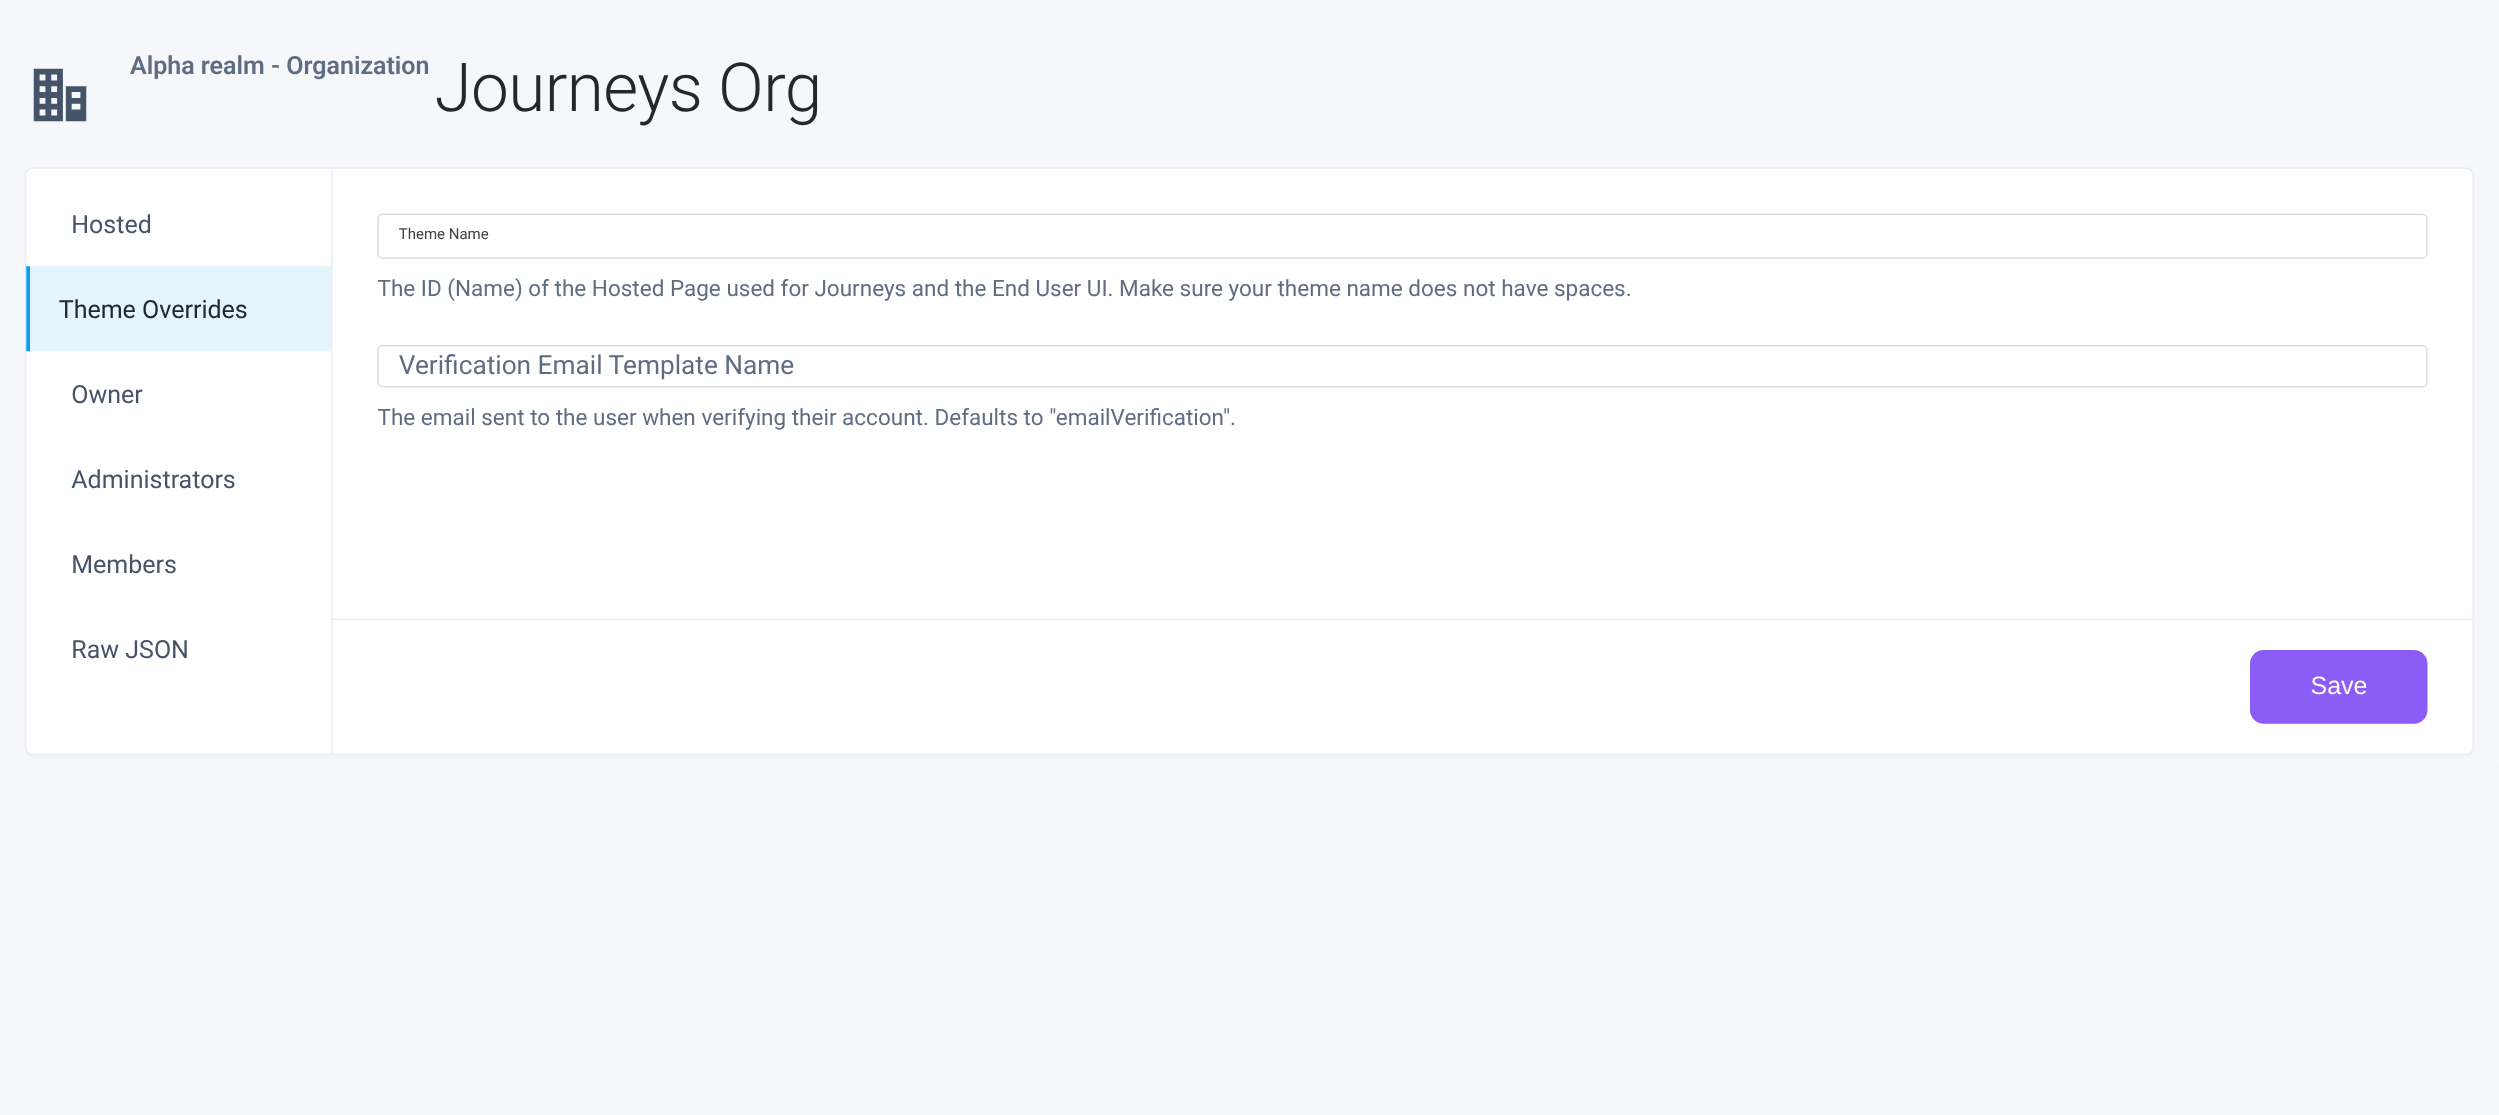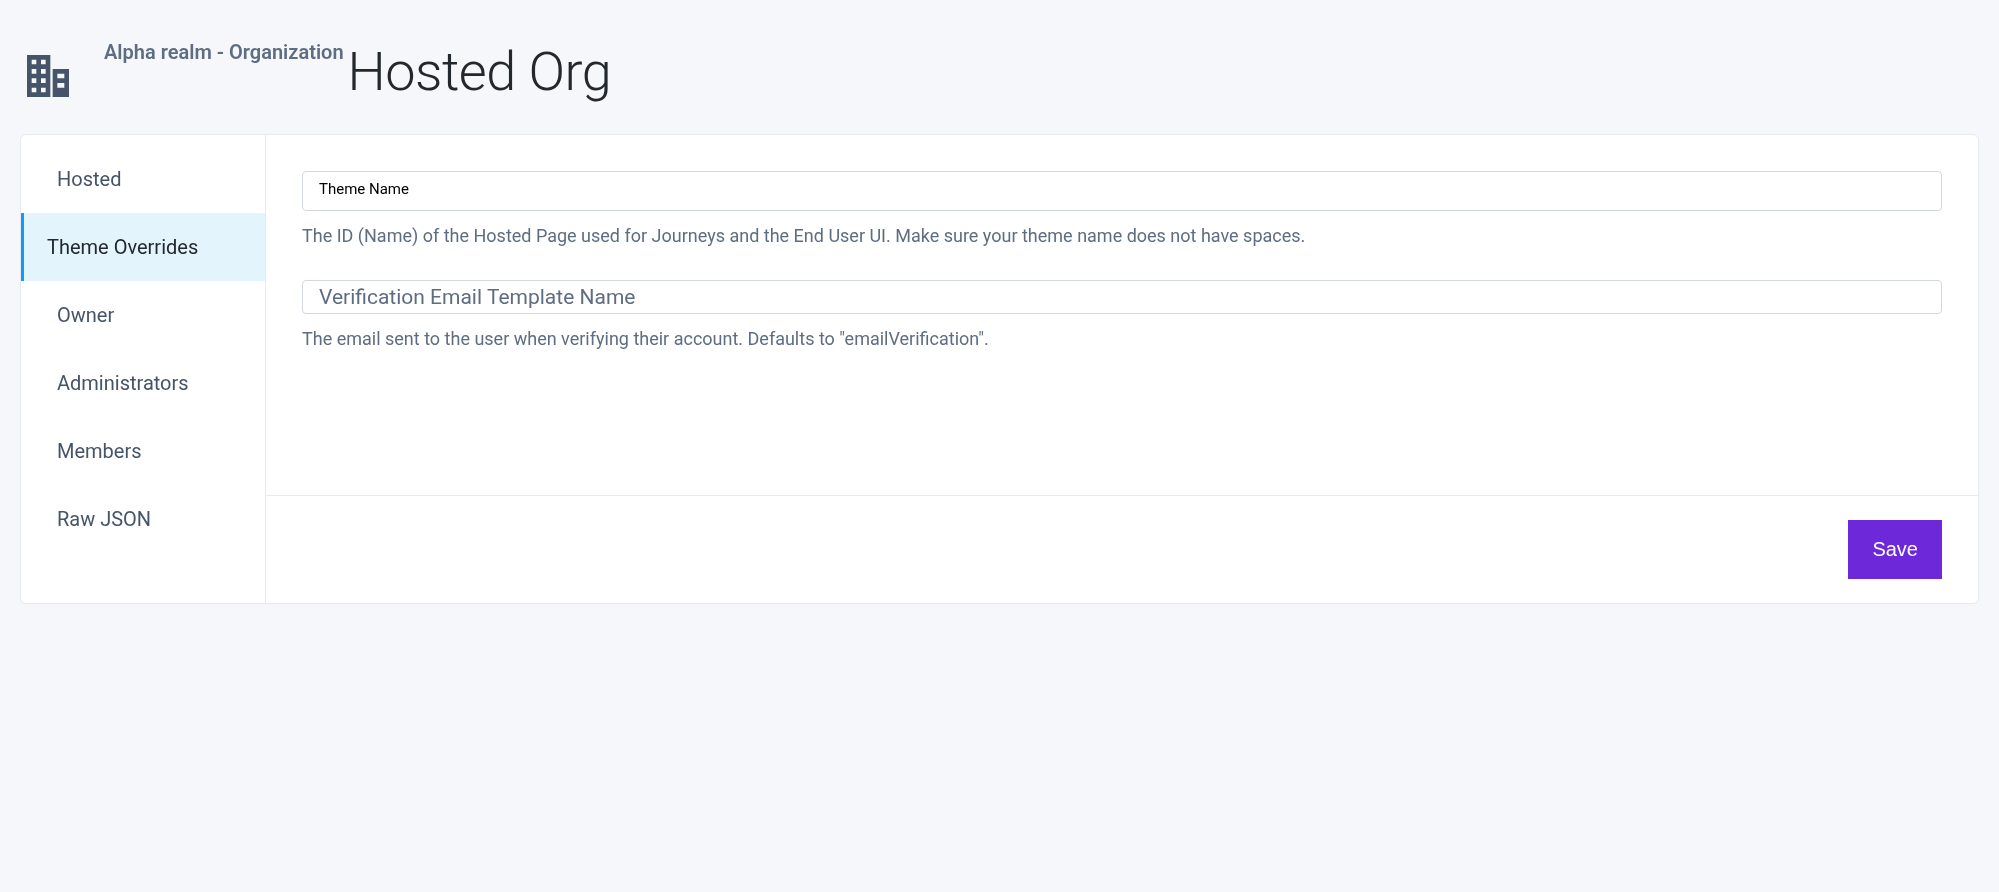--- a/index.html
+++ b/index.html
@@ -85,22 +85,22 @@
       position: relative;
       border: 1px solid #d3d8e0;
       border-radius: 4px;
       padding: 8px 16px 10px 16px;
       background: #fff;
     }
     .input-wrapper.empty {
       padding: 4px 16px;
     }
     .float-label {
-      font-size: 15px;
-      color: #000000;
+      font-size: 12px;
+      color: #404040;
       display: block;
       margin-bottom: 2px;
     }
     .placeholder-label {
       font-size: 21px;
       color: #5e6d82;
     }
     .text-input {
       border: none;
       outline: none;
@@ -115,41 +115,41 @@
       margin-top: 12px;
       line-height: 1.4;
     }
     .content-footer {
       border-top: 1px solid #e7eaf0;
       padding: 24px 36px;
       display: flex;
       justify-content: flex-end;
     }
     .save-button {
-      background-color: #6d28d9;
+      background-color: #8b5cf6;
       color: #ffffff;
       border: none;
-      border-radius: 0;
-      padding: 18px 24px;
+      border-radius: 11px;
+      padding: 18px 48px;
       font-size: 20px;
       cursor: pointer;
     }
   </style>
 </head>
 <body>
 
 <div class="header-section">
   <div class="org-icon">
     <svg viewBox="0 0 24 24" fill="#455469" width="56" height="56">
       <path d="M3 3h10v18H3V3zm2 2v2h2V5H5zm4 0v2h2V5H9zM5 9v2h2V9H5zm4 0v2h2V9H9zm-4 4v2h2v-2H5zm4 0v2h2v-2H9zm-4 4v2h2v-2H5zm4 0v2h2v-2H9zm5-8h7v12h-7V9zm2 2v2h3v-2h-3zm0 4v2h3v-2h-3z"></path>
     </svg>
   </div>
   <div class="header-text">
     <div class="breadcrumb">Alpha realm - Organization</div>
-    <h1 class="page-title">Hosted Org</h1>
+    <h1 class="page-title">Journeys Org</h1>
   </div>
 </div>
 
 <div class="card">
   <nav class="sidebar">
     <div class="sidebar-item">Hosted</div>
     <div class="sidebar-item active">Theme Overrides</div>
     <div class="sidebar-item">Owner</div>
     <div class="sidebar-item">Administrators</div>
     <div class="sidebar-item">Members</div>

